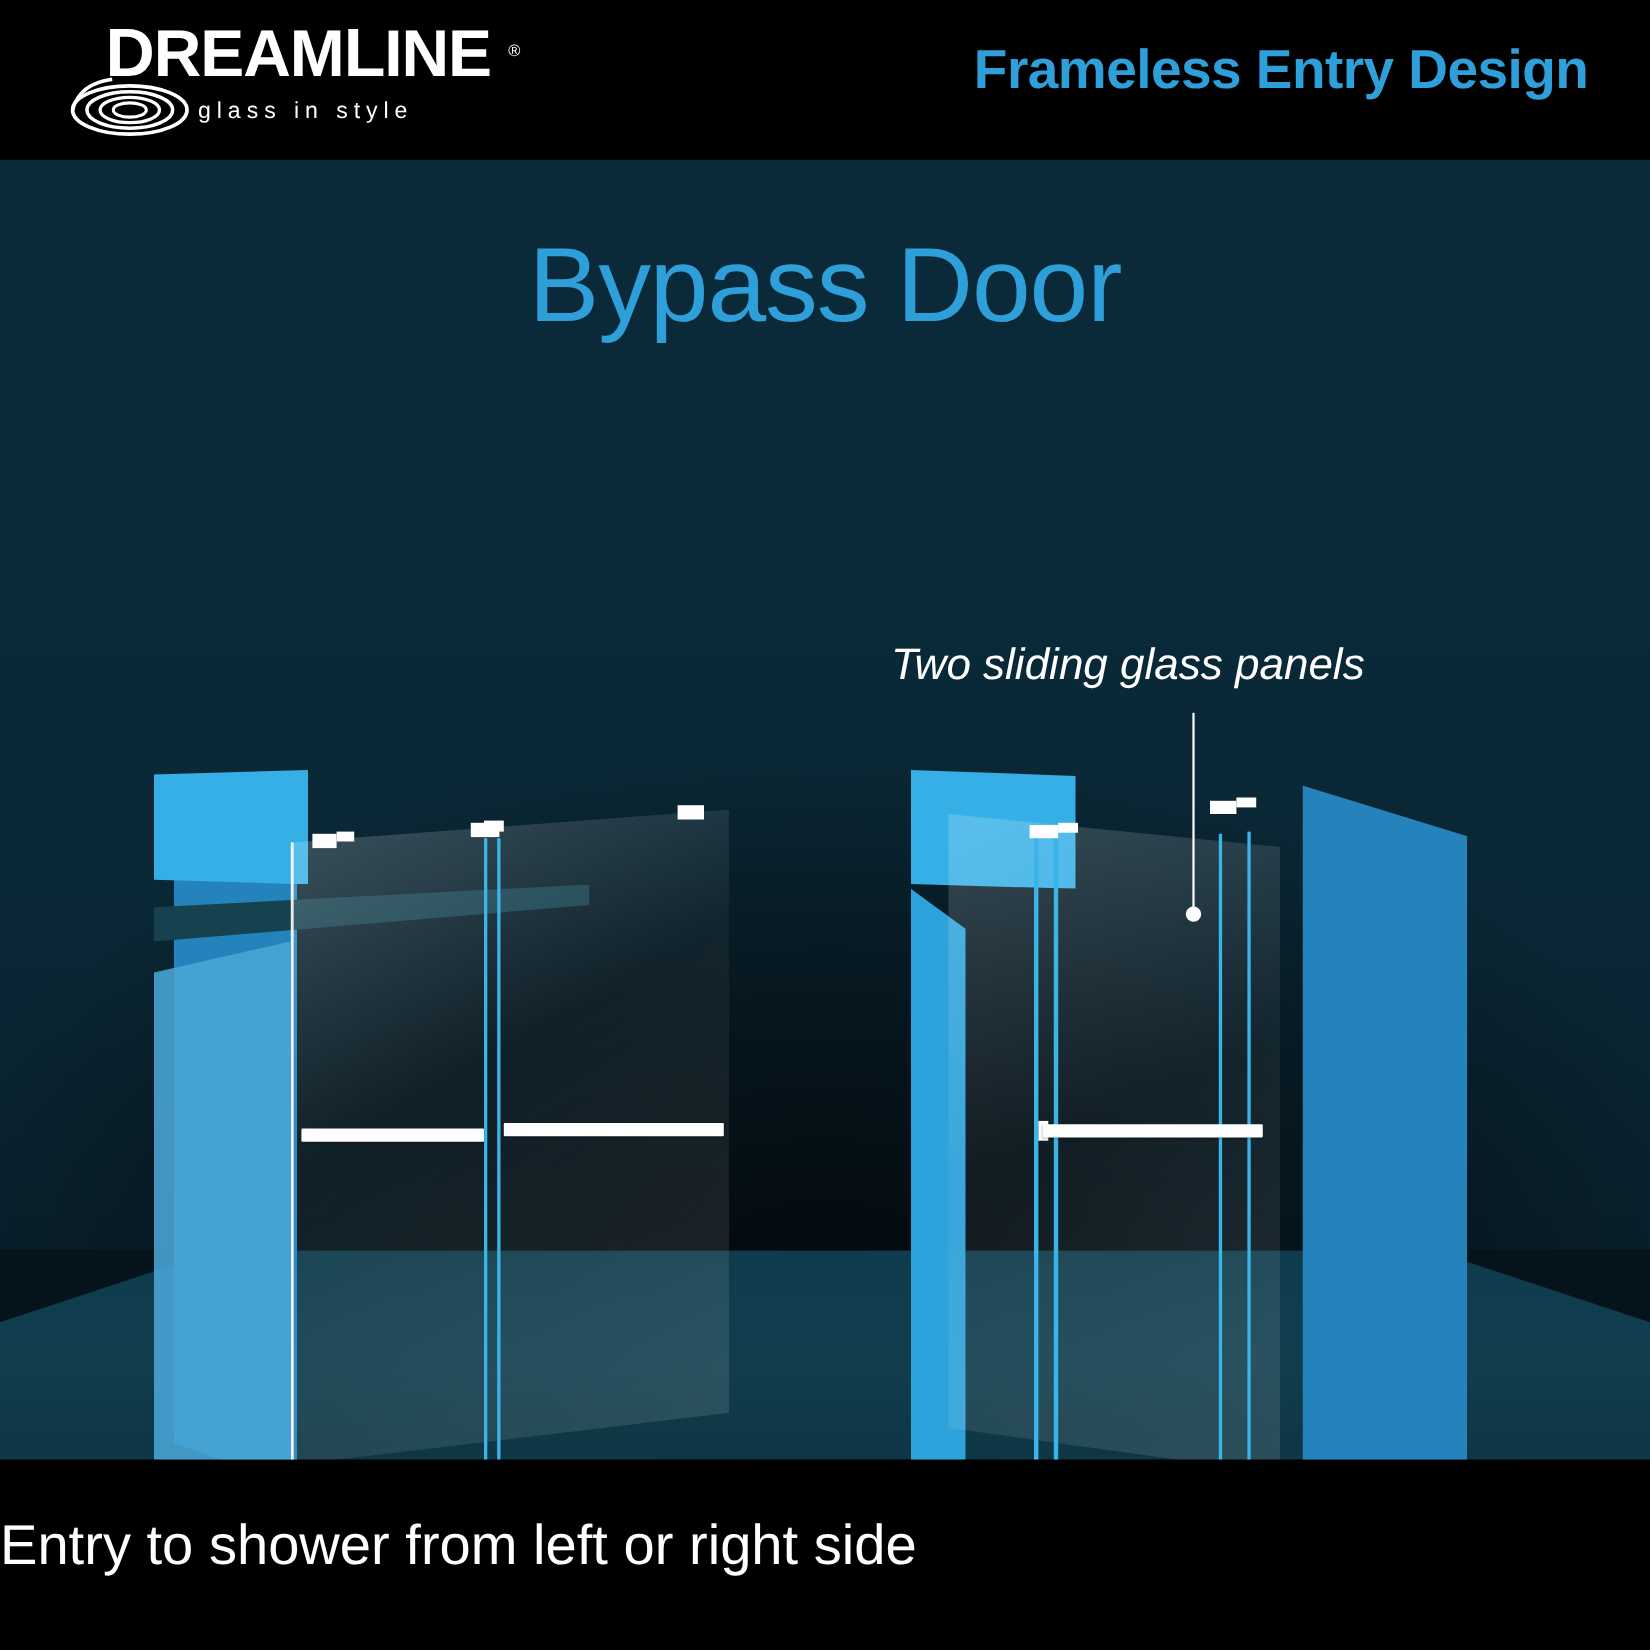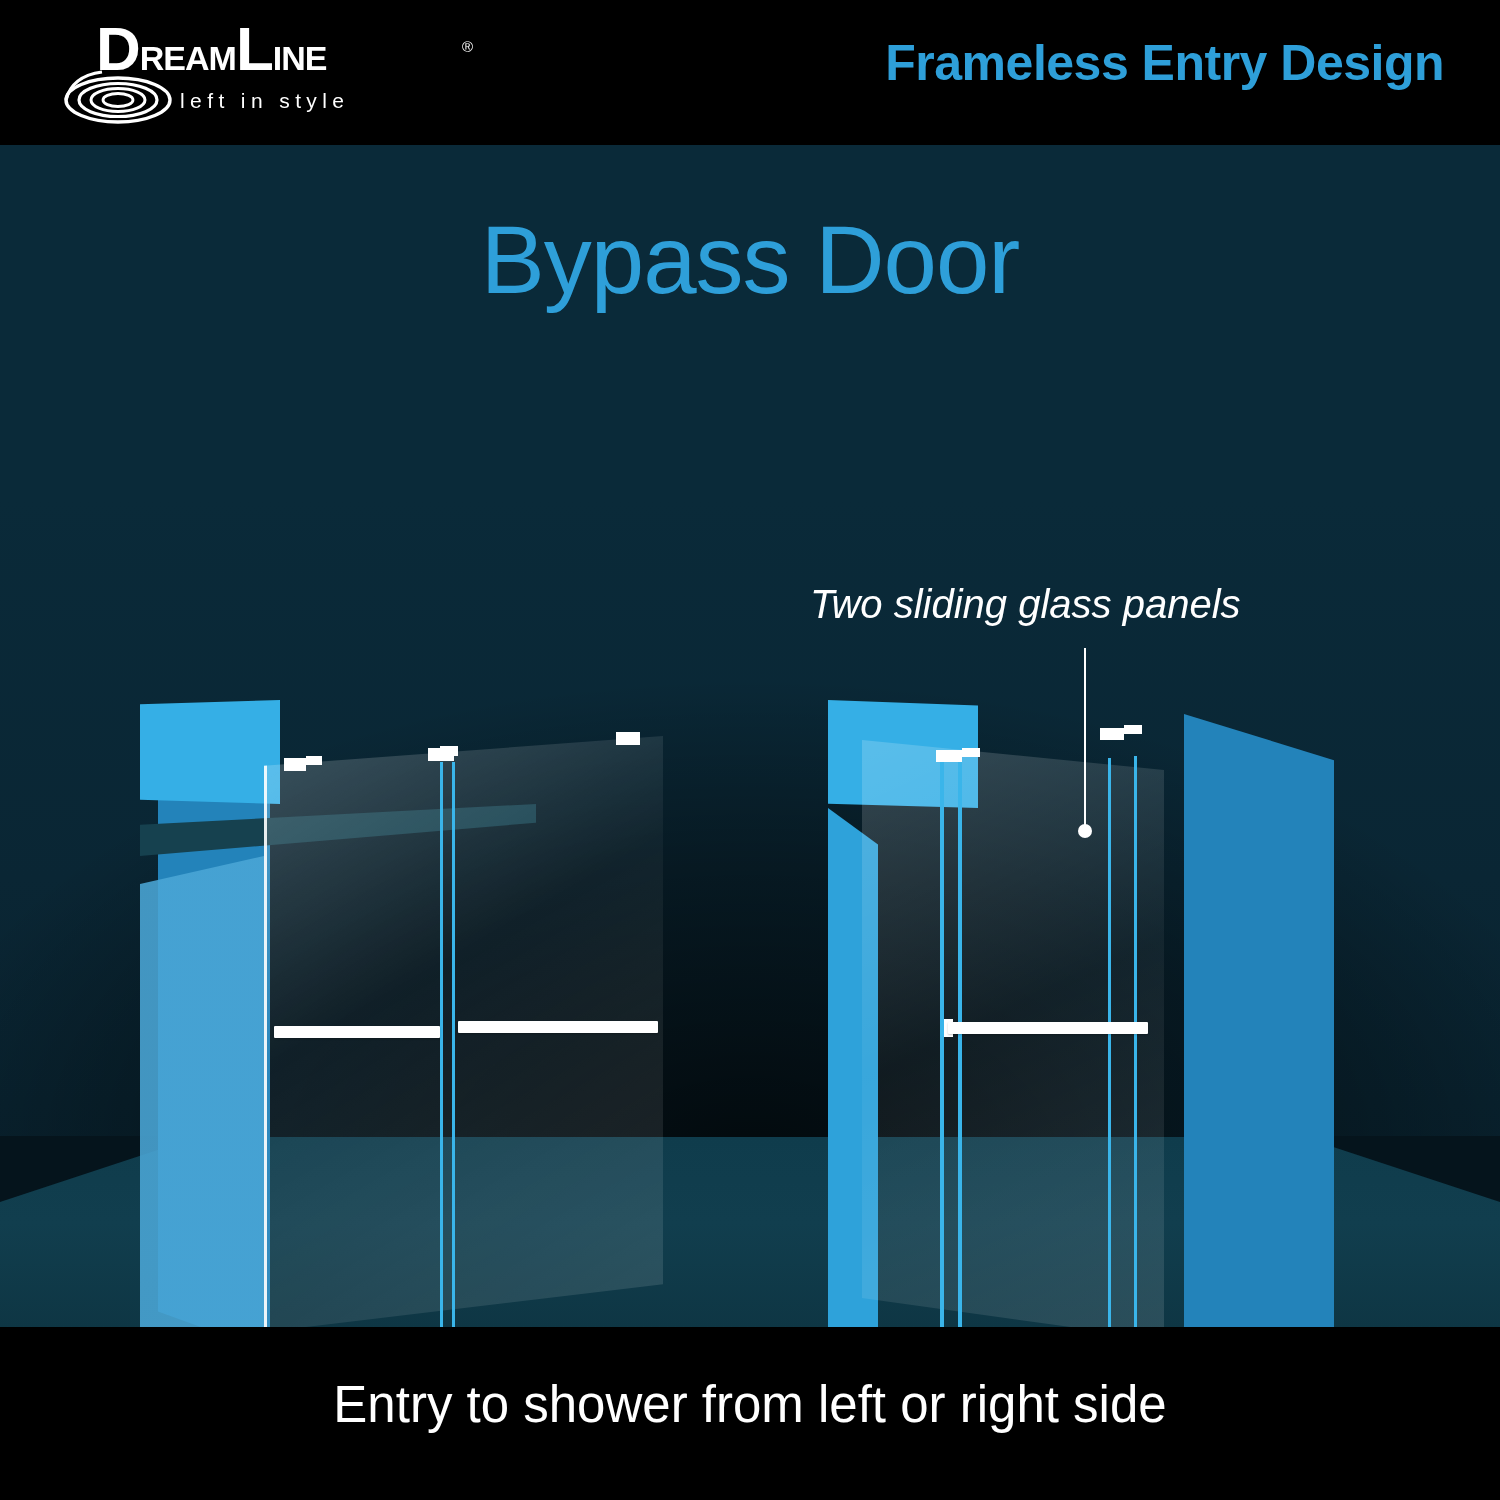--- a/index.html
+++ b/index.html
@@ -33,21 +33,21 @@
     position: absolute; left: 34px; top: 2px;
     color: #ffffff;
     font-family: "Liberation Sans", sans-serif;
     font-weight: bold;
     font-size: 62px;
     letter-spacing: -1px;
     white-space: nowrap;
     line-height: 1;
   }
   #logo-wordmark .cap { font-size: 62px; }
-  #logo-wordmark .small { font-size: 34px; }
+  #logo-wordmark .small { font-size: 60px; }
   #logo-reg {
     position: absolute; left: 400px; top: 22px;
     color: #ffffff; font-size: 15px;
     font-family: "Liberation Sans", sans-serif;
   }
   #logo-tagline {
     position: absolute; left: 118px; top: 73px;
     color: #ffffff;
     font-size: 21px;
     letter-spacing: 5.4px;
@@ -197,21 +197,20 @@
   
   #footer {
     position: absolute; left: 0; top: 1327px;
     width: 1500px; height: 173px;
     background: #000000;
     z-index: 40;
   }
   #footer-text {
     position: absolute; left: 0; top: 48px;
     width: 1500px;
-    text-align: center;
     color: #ffffff;
     font-size: 51px;
     font-family: "Liberation Sans", sans-serif;
     white-space: nowrap;
   }
 </style>
 </head>
 <body>
 
 <div id="stage">
@@ -225,21 +224,21 @@
         <ellipse cx="56" cy="42" rx="39" ry="16.5" fill="none" stroke="#ffffff" stroke-width="3.2"></ellipse>
         <ellipse cx="56" cy="42" rx="27" ry="11.5" fill="none" stroke="#ffffff" stroke-width="3"></ellipse>
         <ellipse cx="56" cy="42" rx="15" ry="6.5" fill="none" stroke="#ffffff" stroke-width="2.8"></ellipse>
         <path d="M 4 42 Q 10 18 40 14" fill="none" stroke="#ffffff" stroke-width="3.2"></path>
       </svg>
 
       <div id="logo-wordmark"><span class="cap">D</span><span class="small">REAM</span><span class="cap">L</span><span class="small">INE</span></div>
 
       <div id="logo-reg">®</div>
 
-      <div id="logo-tagline">left in style</div>
+      <div id="logo-tagline">glass in style</div>
     </div>
 
     <div id="header-title">Frameless Entry Design</div>
   </div>
 
   <div id="scene">
 
     <div id="floor"></div>
     <div id="floor-corner-l"></div>
     <div id="floor-corner-r"></div>

